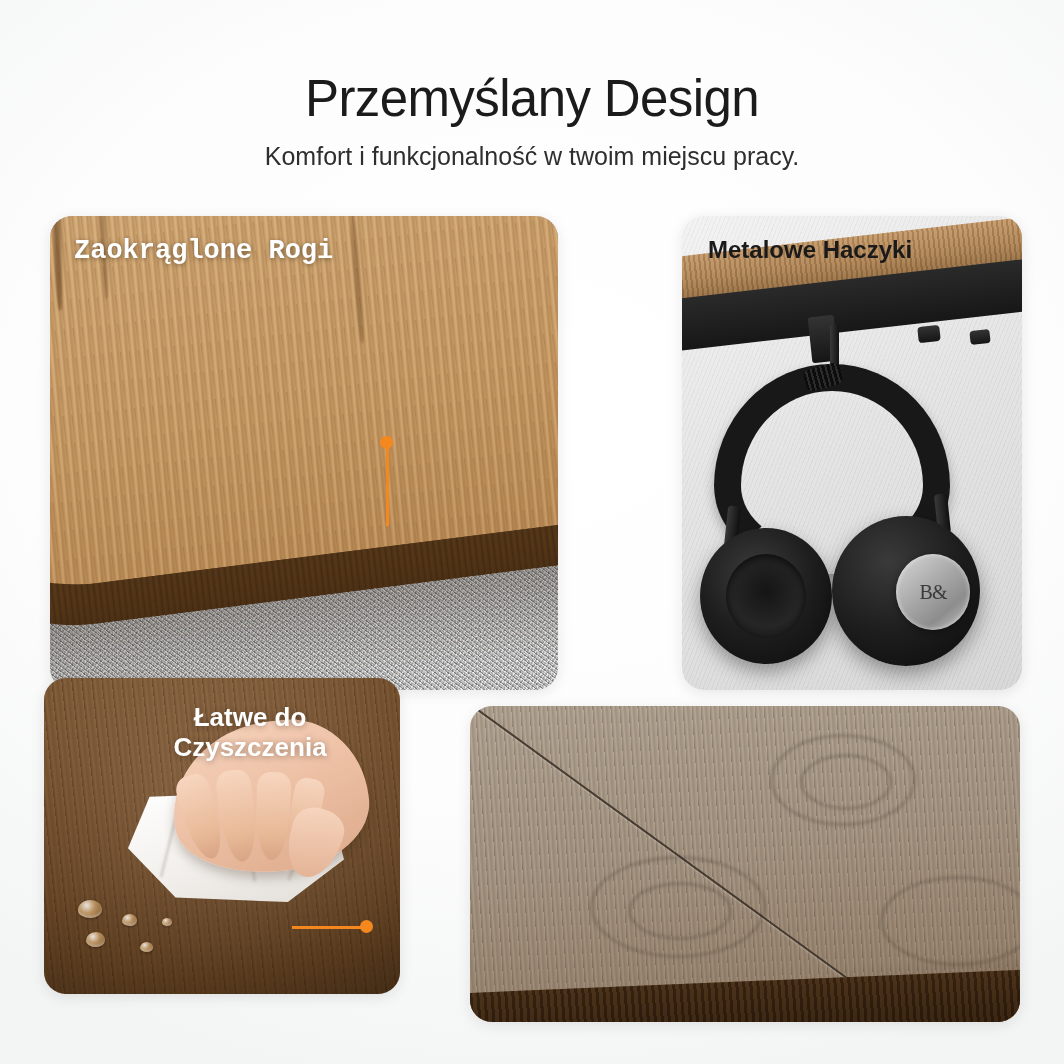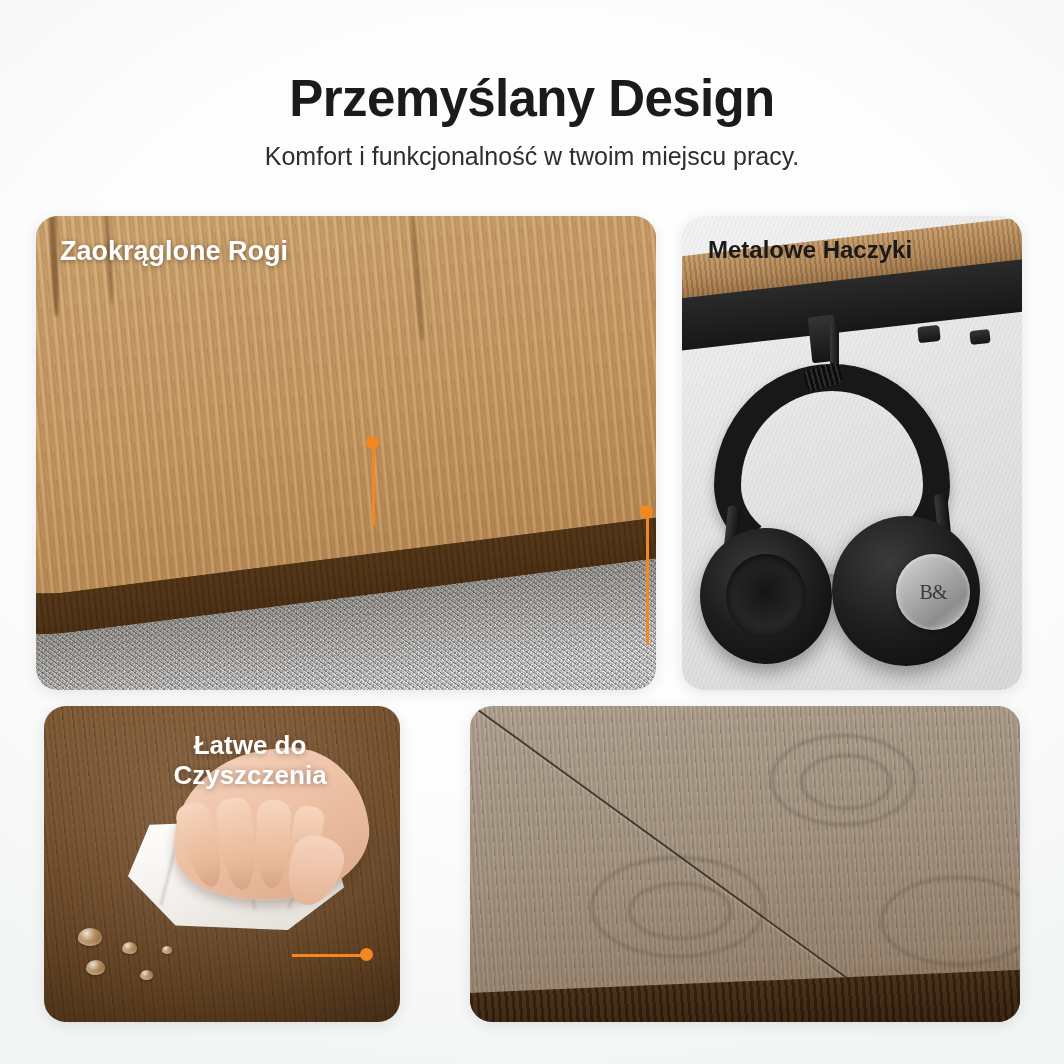--- a/index.html
+++ b/index.html
@@ -22,21 +22,21 @@
   .header {
     position: absolute;
     left: 0;
     top: 70px;
     width: 1064px;
     text-align: center;
   }
   .title {
     margin: 0;
     font-size: 51px;
-    font-weight: 700;
+    font-weight: 400;
     letter-spacing: -0.6px;
     color: #1b1b1b;
     line-height: 1.12;
   }
   .subtitle {
     margin: 14px 0 0 0;
     font-size: 25px;
     font-weight: 400;
     color: #2e2e2e;
     line-height: 1.2;
@@ -55,23 +55,23 @@
   }
   .card-label {
     position: absolute;
     z-index: 6;
     font-weight: 700;
     line-height: 1.16;
     white-space: pre-line;
   }
 
   
-  #card-rounded-corners { left: 36px;  top: 216px; width: 620px; height: 474px; }
+  #card-rounded-corners { left: 50px;  top: 216px; width: 508px; height: 474px; font-family: Liberation Mono, monospace; }
   #card-metal-hooks     { left: 682px; top: 216px; width: 340px; height: 474px; }
-  #card-easy-clean      { left: 44px;  top: 706px; width: 356px; height: 316px; }
+  #card-easy-clean      { left: 44px;  top: 678px; width: 356px; height: 316px; }
   #card-seamless-joint  { left: 470px; top: 706px; width: 550px; height: 316px; }
 
   
   #label-rounded-corners { left: 24px; top: 20px; font-size: 27px; color: #ffffff;
         text-shadow: 0 1px 5px rgba(0,0,0,0.40); }
   #label-metal-hooks     { left: 26px; top: 20px; font-size: 24px; color: #1a1a1a; }
   #label-easy-clean      { left: 0; top: 24px; width: 412px; text-align: center;
         font-size: 26px; color: #ffffff; text-shadow: 0 1px 6px rgba(60,40,25,0.45); }
   #label-seamless-joint  { left: 32px; top: 24px; font-size: 26px; color: #ffffff;
         text-shadow: 0 1px 6px rgba(60,50,45,0.40); }

